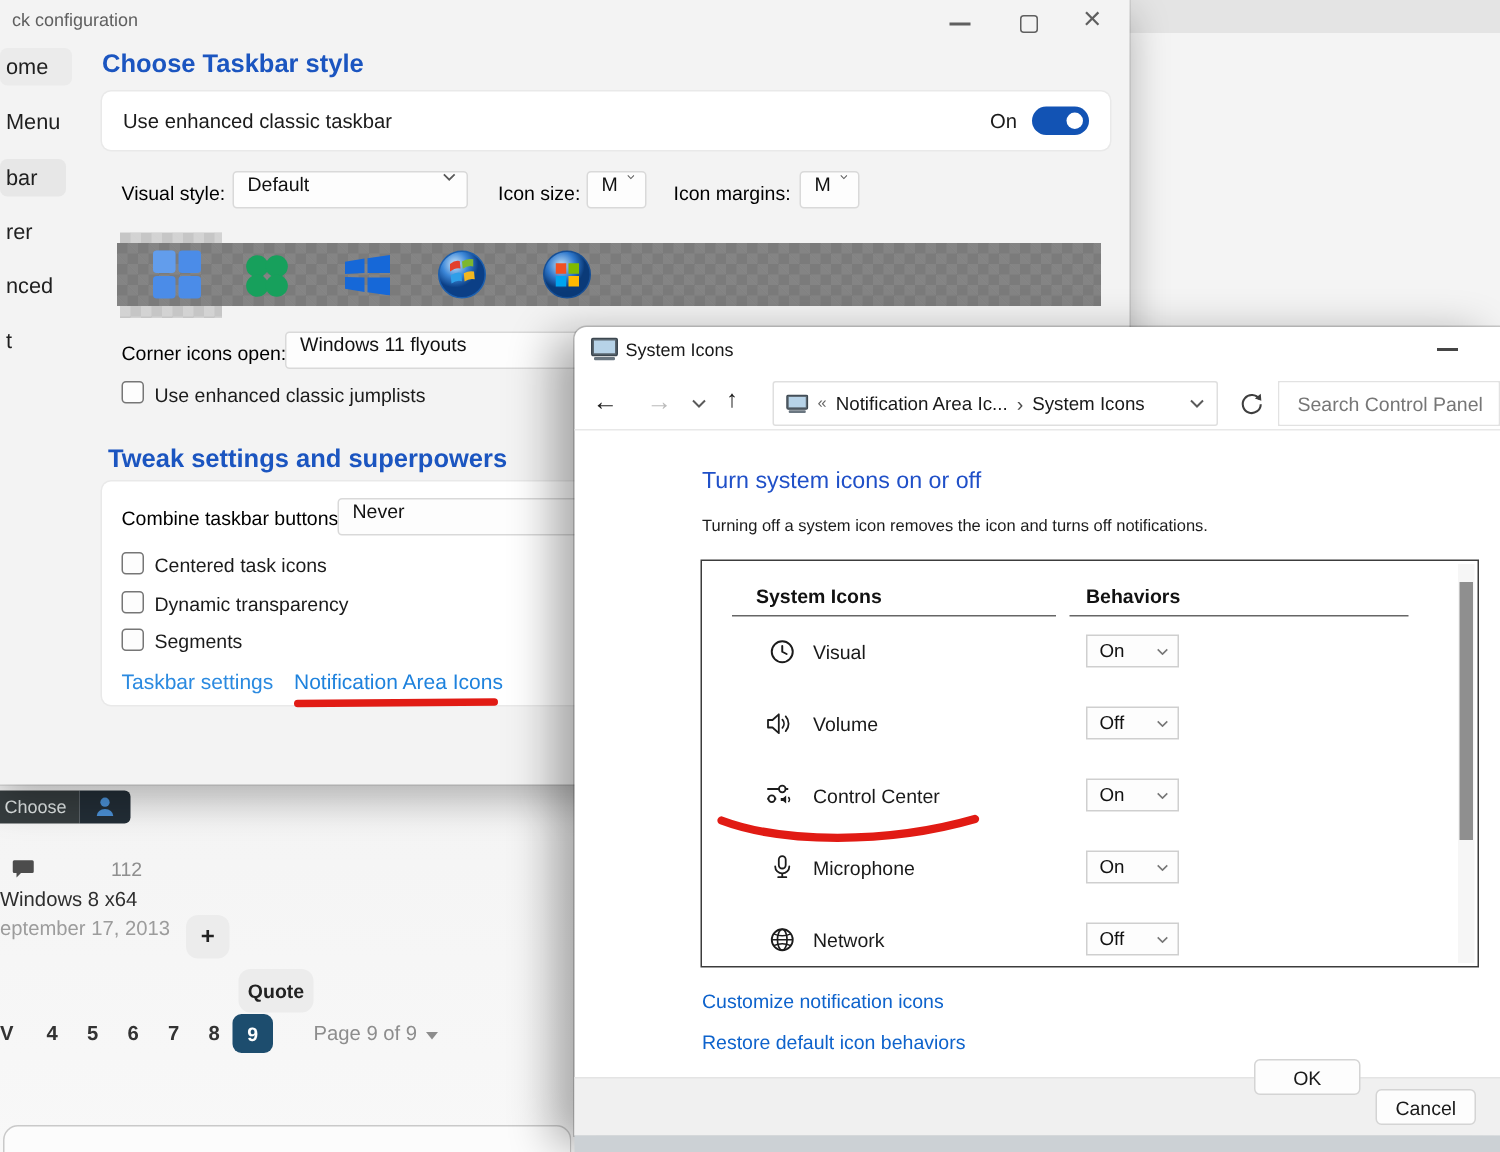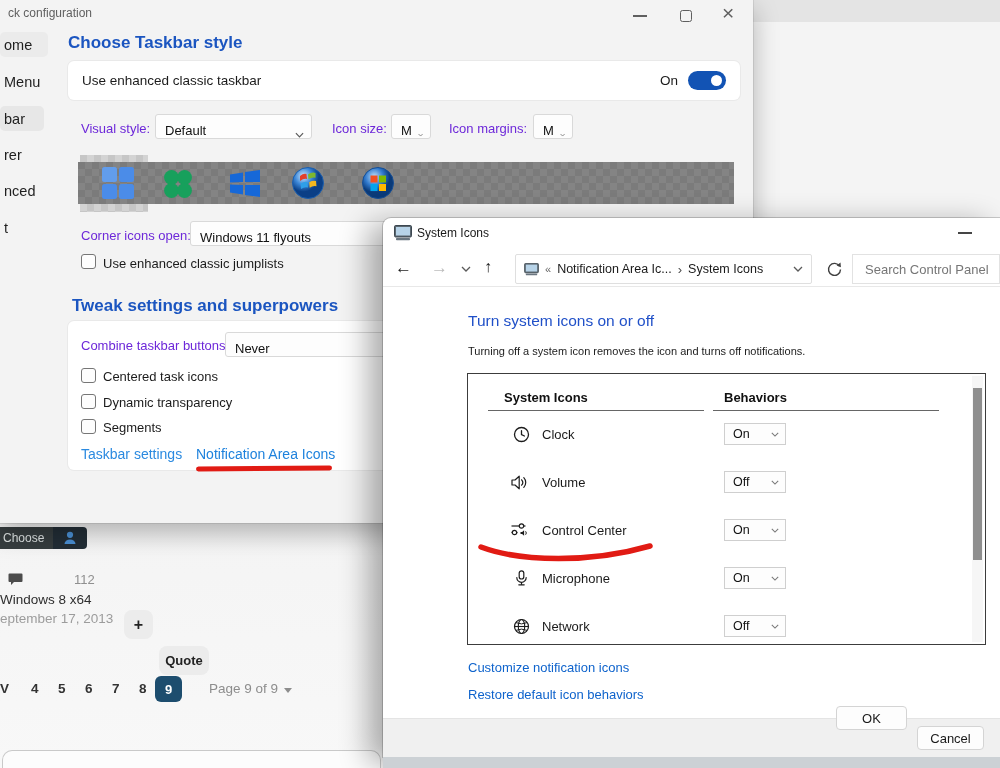--- a/index.html
+++ b/index.html
@@ -44,23 +44,23 @@
   .side-item { left:0; height:25px; display:flex; align-items:center; padding-left:4px;
                font-size:14.5px; color:#1f1f1f; border-radius:5px; }
   .cfg-h { font-size:17px; font-weight:600; color:#1b55c0; }
   .card { background:#fff; border-radius:6px; box-shadow:0 0 0 1px rgba(0,0,0,.04); }
   .card1 { left:68px; top:61px; width:672px; height:39px; }
   .card-label { font-size:13.5px; color:#1b1b1b; }
   .toggle-group { right:14px; top:10px; display:flex; align-items:center; gap:10px; position:absolute; }
   .toggle { width:38px; height:19px; border-radius:10px; background:#1253b4; position:relative; }
   .toggle .knob { position:absolute; right:4px; top:4px; width:11px; height:11px; border-radius:50%; background:#fff; }
   .combo { background:#fdfdfd; border:1px solid #d9d9d9; border-radius:3px; height:25px;
-           display:flex; align-items:flex-end; padding:0 7px 0 9px; font-size:13px; color:#111;
+           display:flex; align-items:flex-start; padding:0 7px 0 9px; font-size:13px; color:#111;
            justify-content:space-between; gap:6px; }
-  .field-label { font-size:13px; color:#6d28d9; }
+  .field-label { font-size:13px; color:#000000; }
   .checkbox { width:15px; height:15px; border:1.4px solid #767676; border-radius:3px; background:#fdfdfd; }
   .cb-label { font-size:13px; color:#1b1b1b; }
   .preview-strip { left:78px; top:162px; width:656px; height:42px; background-color:#7b7b7b;
       background-image:linear-gradient(45deg, rgba(255,255,255,.07) 25%, transparent 25%, transparent 75%, rgba(255,255,255,.07) 75%),
                        linear-gradient(45deg, rgba(255,255,255,.07) 25%, transparent 25%, transparent 75%, rgba(255,255,255,.07) 75%);
       background-size:14px 14px; background-position:0 0,7px 7px; }
   .preview-selected { left:80px; top:155px; width:68px; height:57px; background-color:#c6c6c6;
       background-image:linear-gradient(45deg, rgba(255,255,255,.22) 25%, transparent 25%, transparent 75%, rgba(255,255,255,.22) 75%),
                        linear-gradient(45deg, rgba(255,255,255,.22) 25%, transparent 25%, transparent 75%, rgba(255,255,255,.22) 75%);
       background-size:14px 14px; background-position:0 0,7px 7px; }
@@ -314,21 +314,21 @@
   <div class="abs cp-table">
     <span class="abs col-head" style="left:36px; top:16px;">System Icons</span>
     <span class="abs col-head" style="left:256px; top:16px;">Behaviors</span>
     <div class="abs head-rule" style="left:20px; top:36px; width:216px;"></div>
     <div class="abs head-rule" style="left:245px; top:36px; width:226px;"></div>
 
     <svg class="abs" style="left:44px; top:51px;" width="19" height="19" viewBox="0 0 19 19">
       <circle cx="9.5" cy="9.5" r="7" fill="none" stroke="#1c1c1c" stroke-width="1.3"></circle>
       <path d="M9.5,5.7 V9.5 L12.4,11" fill="none" stroke="#1c1c1c" stroke-width="1.3" stroke-linecap="round"></path>
     </svg>
-    <span class="abs row-label" style="left:74px; top:53px;">Clock</span>
+    <span class="abs row-label" style="left:74px; top:53px;">Visual</span>
     <div class="abs mini-select" style="left:256px; top:49px;">
       <span>On</span>
       <svg width="8" height="5" viewBox="0 0 10 6">
           <polyline points="1,1 5,5 9,1" fill="none" stroke="#777" stroke-width="1.3"></polyline>
         </svg>
     </div>
 
     <svg class="abs" style="left:42px; top:99px;" width="19" height="19" viewBox="0 0 19 19">
       <path d="M2,7 H5 L9.2,3.2 V15.8 L5,12 H2 Z" fill="none" stroke="#1c1c1c" stroke-width="1.2" stroke-linejoin="round"></path>
       <path d="M11.6,6.8 a4,4 0 0 1 0,5.4 M13.8,4.6 a7.2,7.2 0 0 1 0,9.8" fill="none" stroke="#1c1c1c" stroke-width="1.2" stroke-linecap="round"></path>

